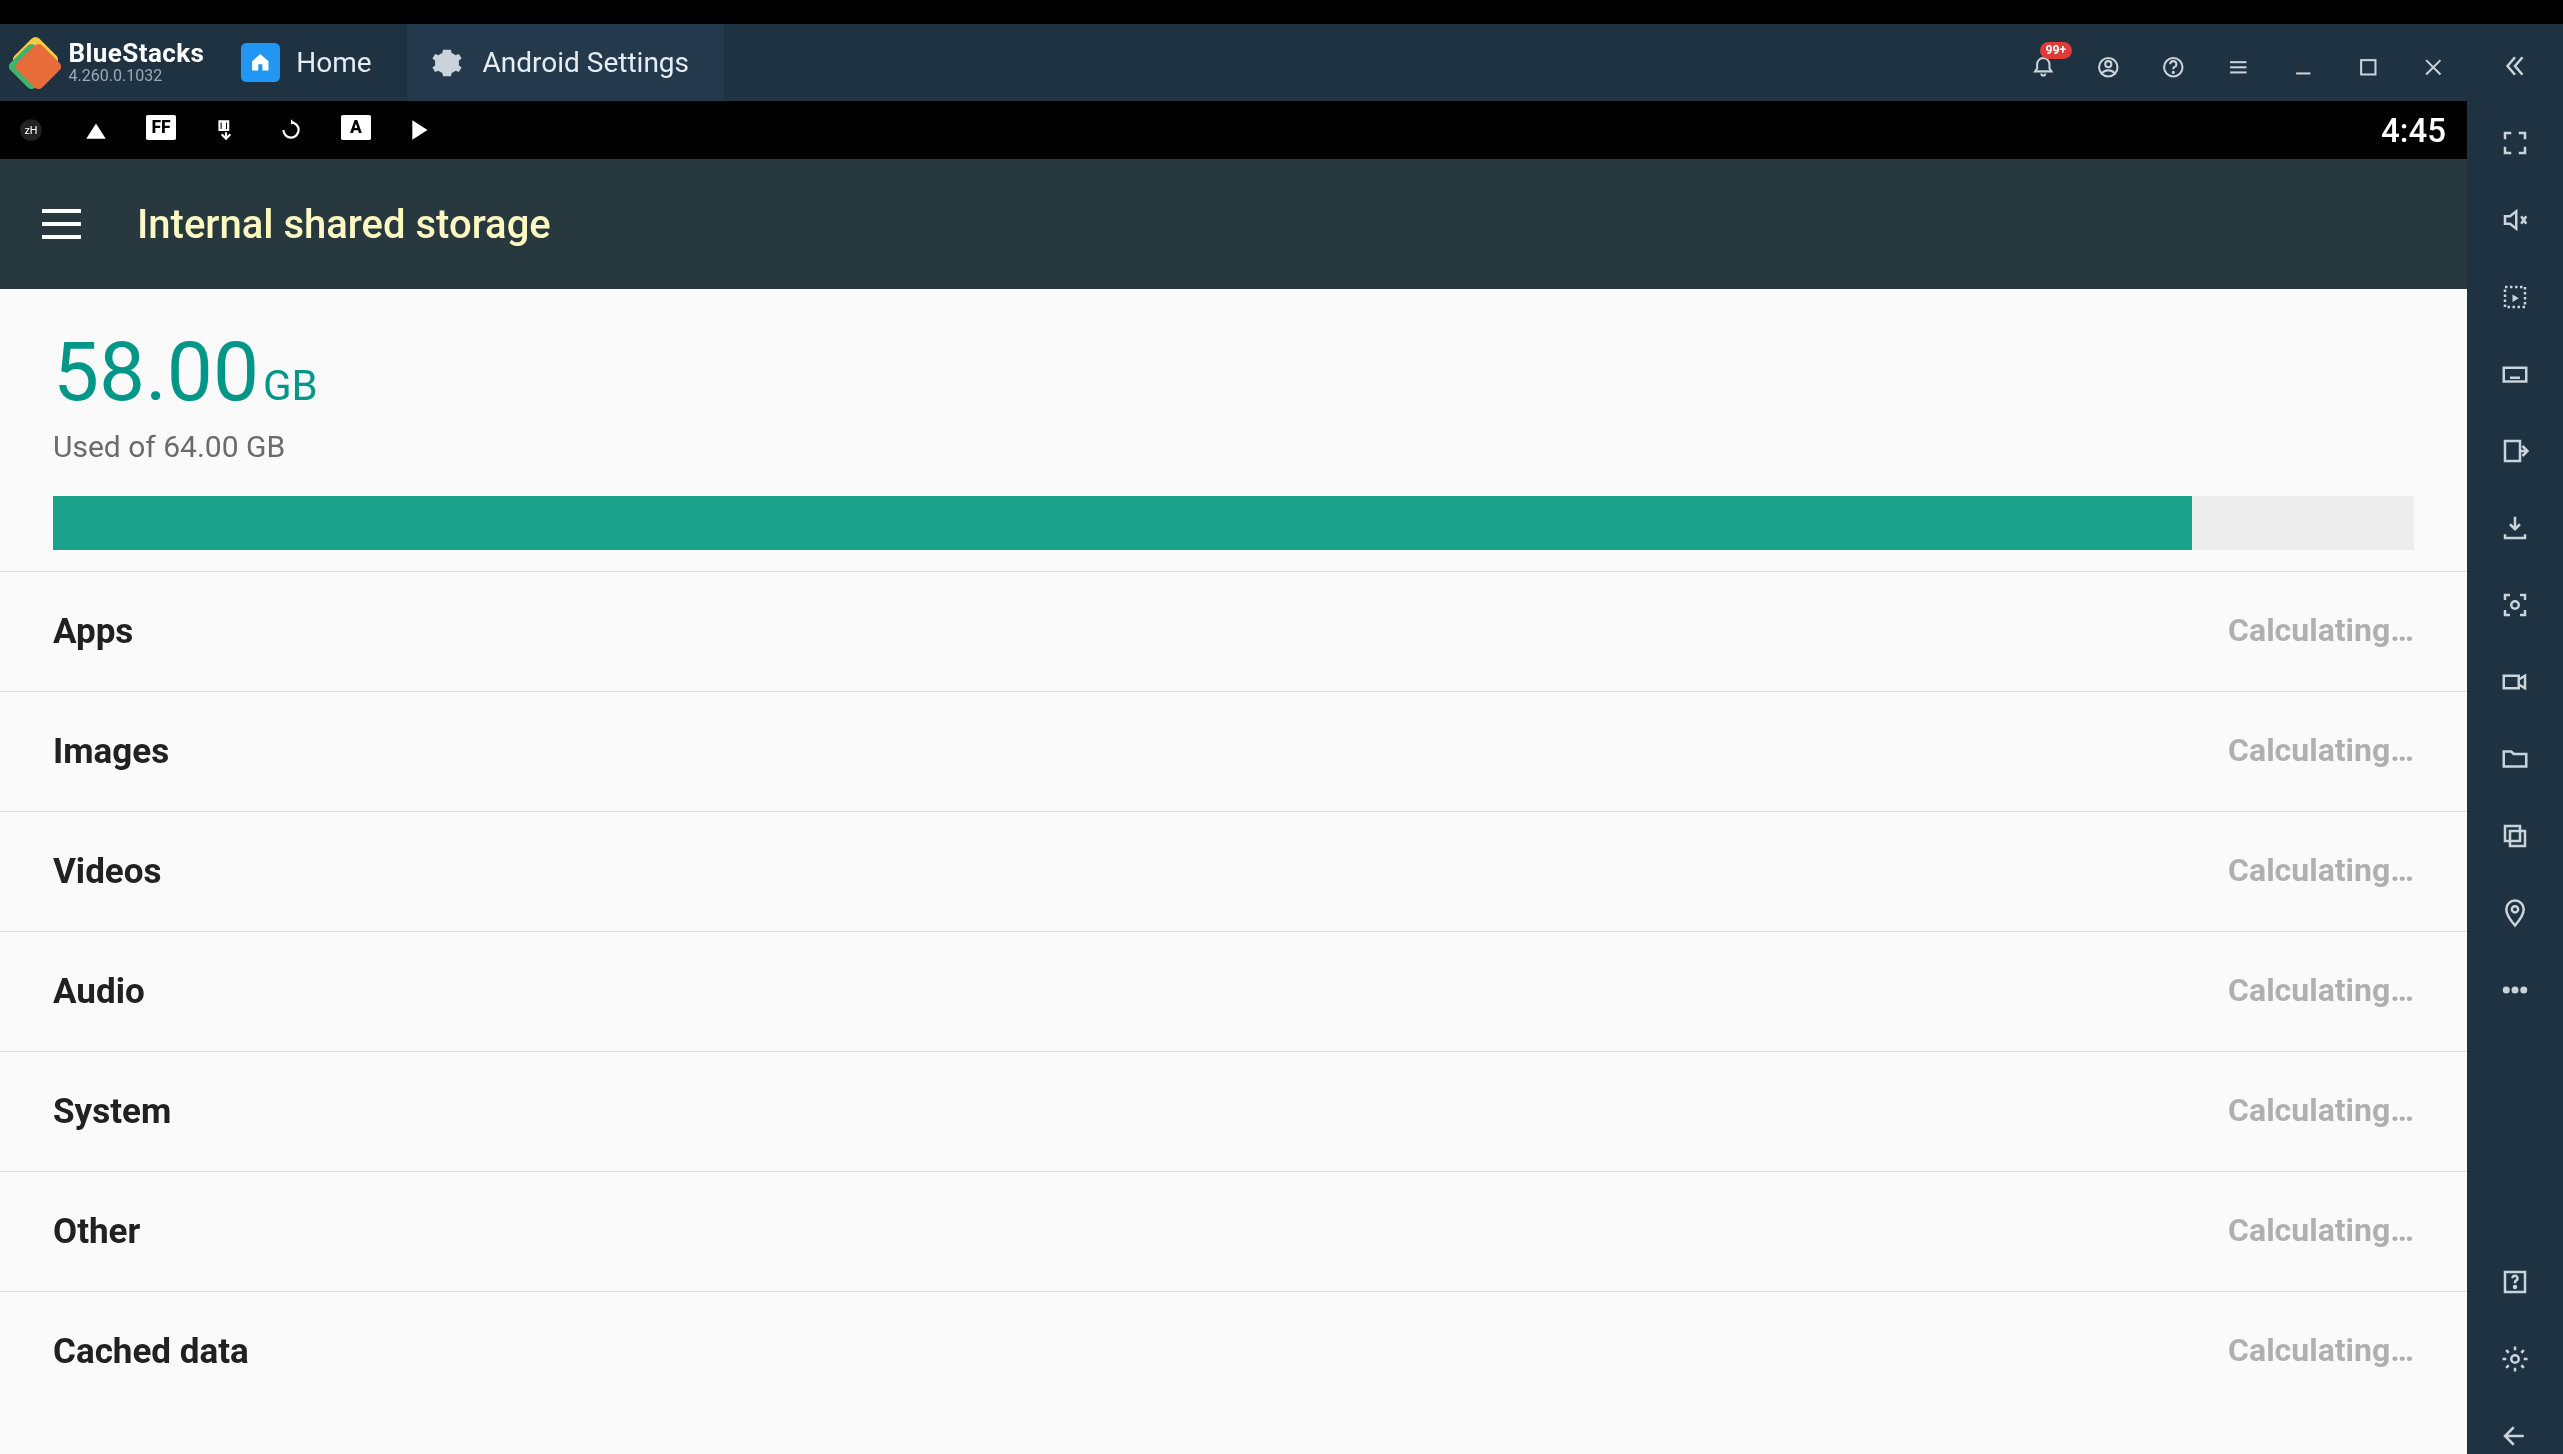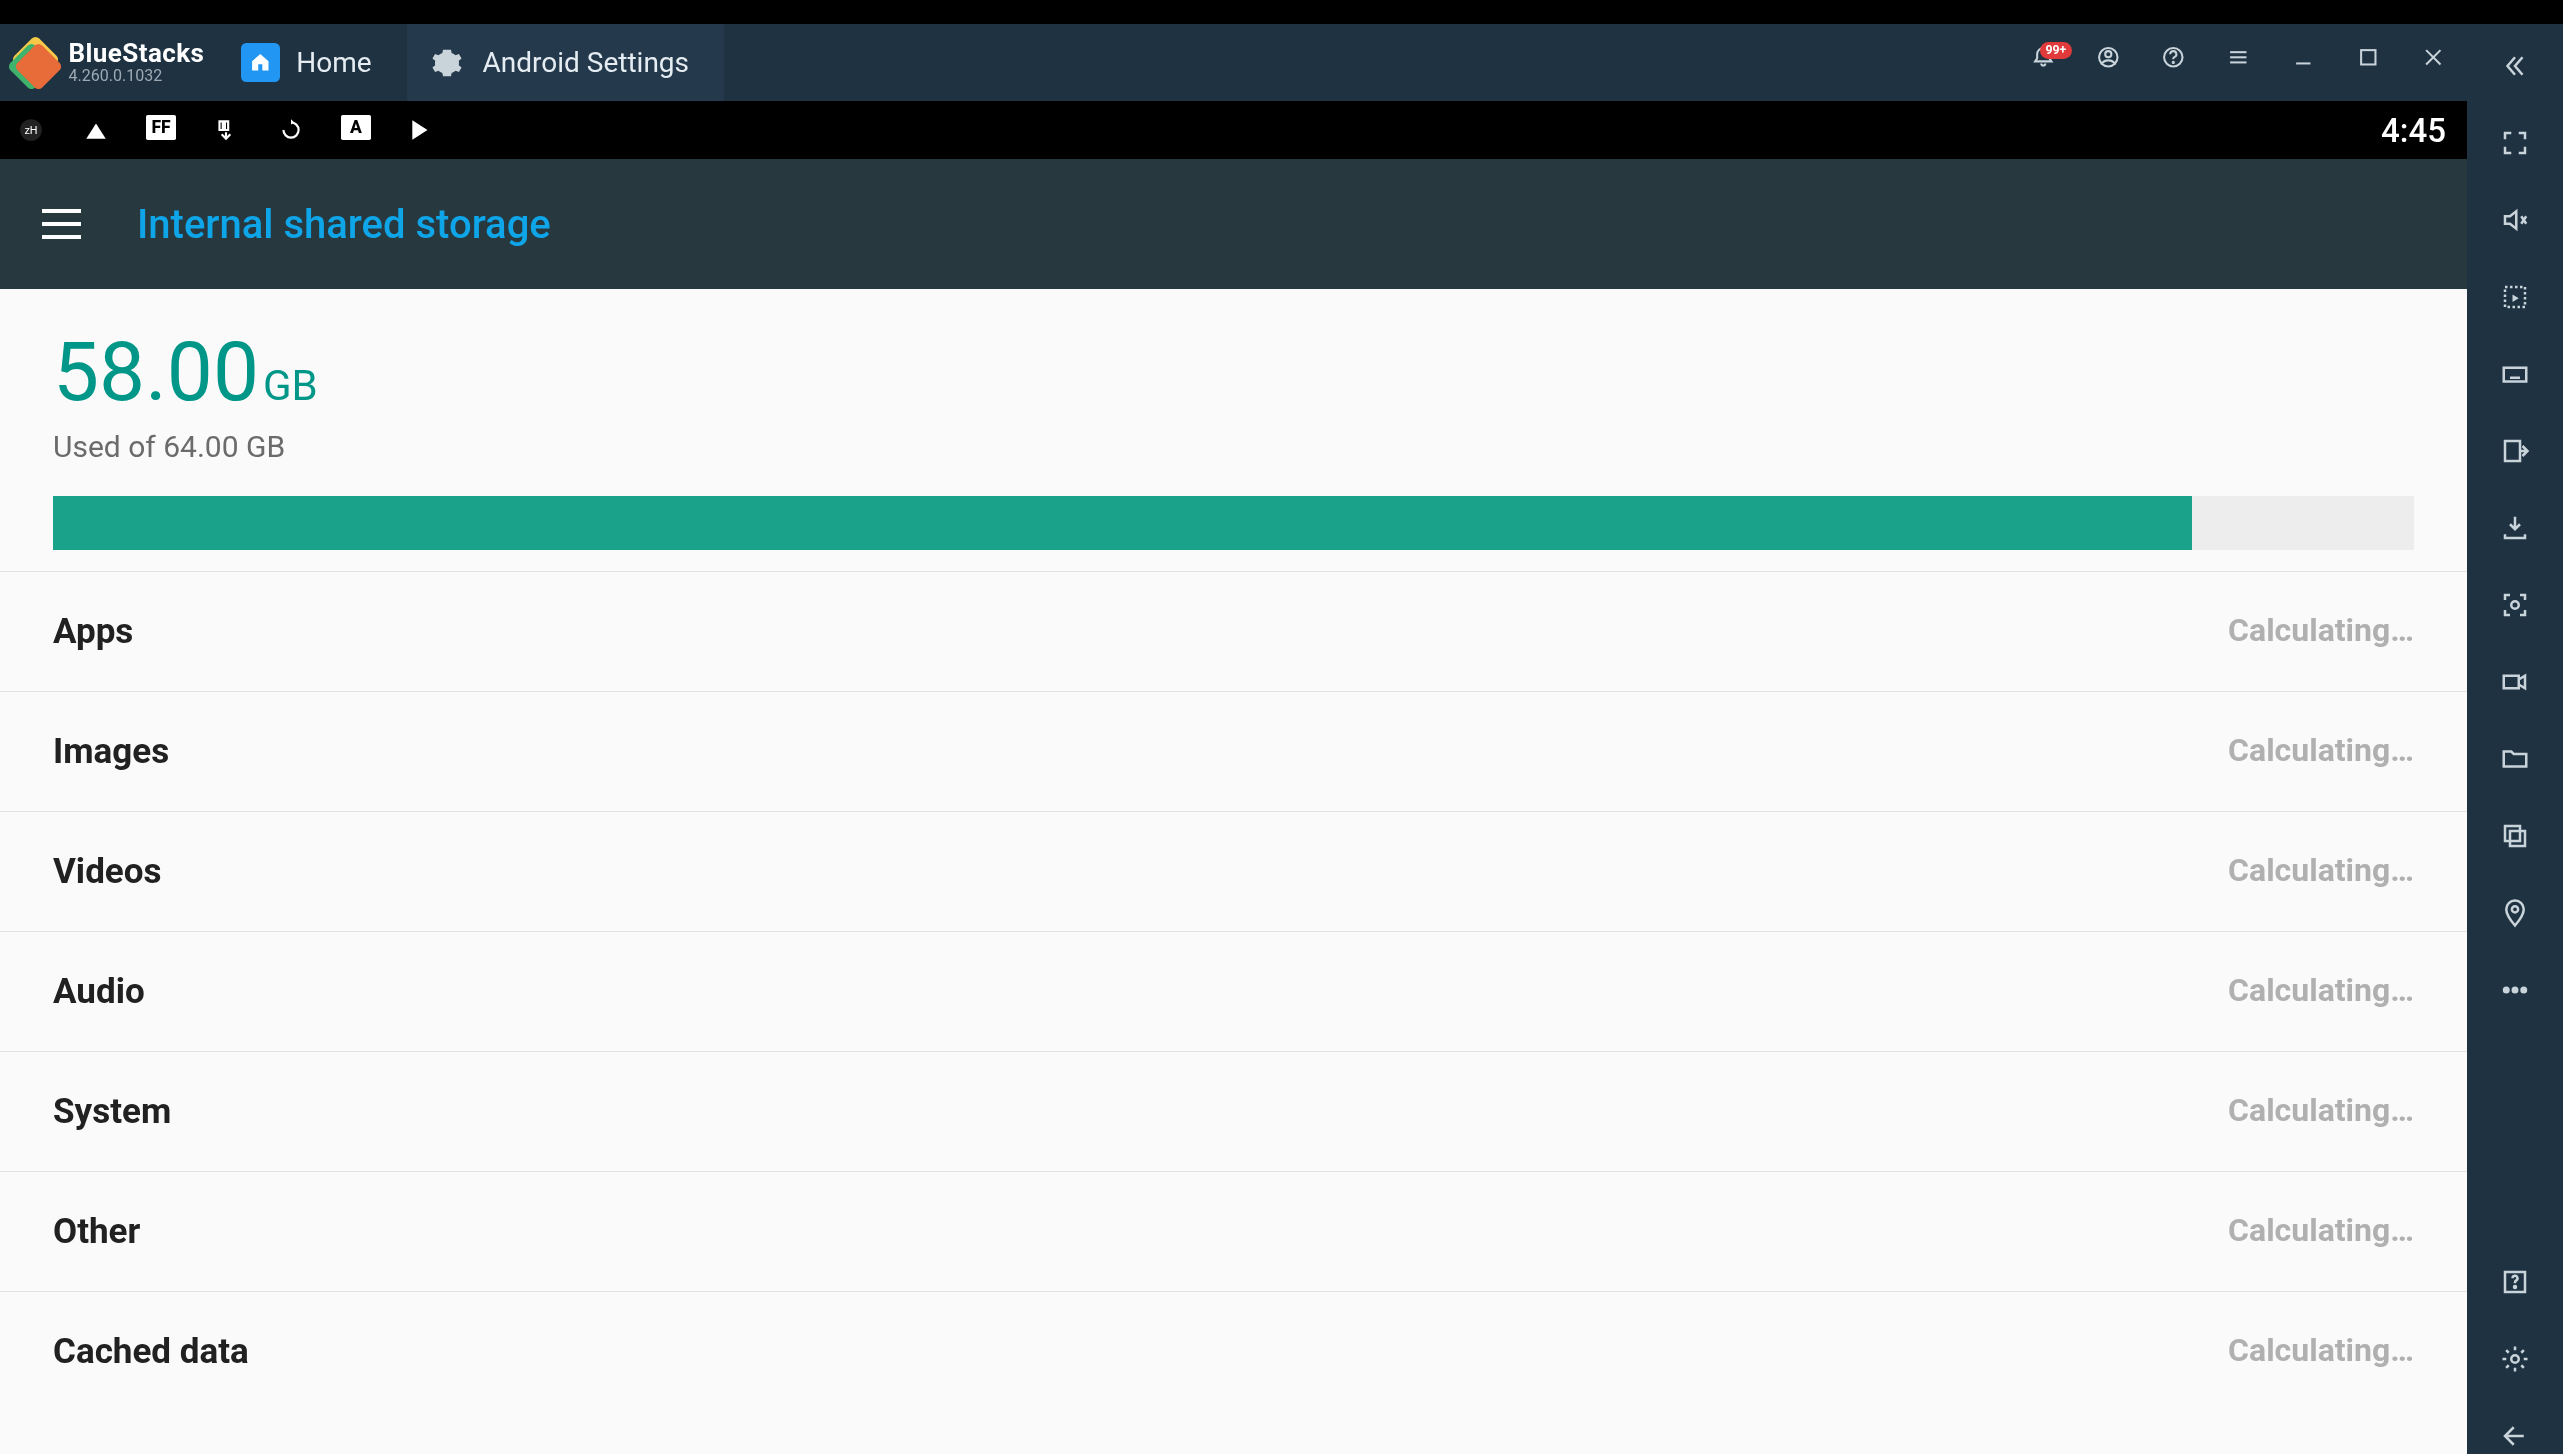--- a/index.html
+++ b/index.html
@@ -63,21 +63,21 @@
   position: relative;
 }
 .tab .tab-icon { width: 39px; height: 39px; display: flex; align-items: center; justify-content: center; border-radius: 5.3px; }
 .tab-home .tab-icon { background: #2196f3; }
 .tab-home .tab-icon svg { width: 24.6px; height: 24.6px; fill: #fff; }
 .tab.active { background: #243a4c; }
 .tab-settings .tab-icon svg { width: 32px; height: 32px; fill: #c9d3da; }
 
 .titlebar-spacer { flex: 1; }
 .window-controls { display: flex; align-items: center; padding-right: 16px; gap: 30px; }
-.window-controls .wc { width: 35px; height: 35px; display: flex; align-items: flex-start; justify-content: center; color: #c9d3da; cursor: pointer; position: relative; }
+.window-controls .wc { width: 35px; height: 35px; display: flex; align-items: flex-end; justify-content: center; color: #c9d3da; cursor: pointer; position: relative; }
 .window-controls .wc svg { width: 24.6px; height: 24.6px; stroke: #c9d3da; fill: none; stroke-width: 2; }
 .notif-badge { position: absolute; top: -3.5px; right: -10.5px; background: #e03a3a; color: #fff; font-size: 12.3px; font-weight: 700; padding: 1.8px 5.3px; border-radius: 8.8px; }
 
 
 .android-status {
   height: 58px;
   background: #000;
   display: flex;
   align-items: center;
   padding: 0 21px 0 16px;
@@ -92,21 +92,21 @@
 .appbar {
   height: 130px;
   background: #27383f;
   display: flex;
   align-items: center;
   padding-left: 42px;
   gap: 56px;
 }
 .hamburger { display: flex; flex-direction: column; gap: 8.8px; cursor: pointer; }
 .hamburger span { width: 39px; height: 4.4px; background: #fff; display: block; }
-.appbar-title { color: #0ea5e9; font-size: 40px; font-weight: 500; }
+.appbar-title { color: #fef9c3; font-size: 40px; font-weight: 500; }
 
 
 .content { flex: 1; background: #fafafa; overflow-y: auto; }
 .storage-summary { padding: 35px 53px 21px 53px; }
 .storage-used { color: #009688; font-weight: 400; display: flex; align-items: baseline; gap: 4px; }
 .storage-used-num { font-size: 82px; }
 .storage-used-unit { font-size: 42px; }
 .storage-total { color: #6b6b6b; font-size: 30px; margin-top: 8.8px; }
 .storage-bar { height: 54px; background: #ededed; margin-top: 32px; position: relative; }
 .storage-bar-fill { position: absolute; left: 0; top: 0; height: 100%; background: #1aa38a; }

